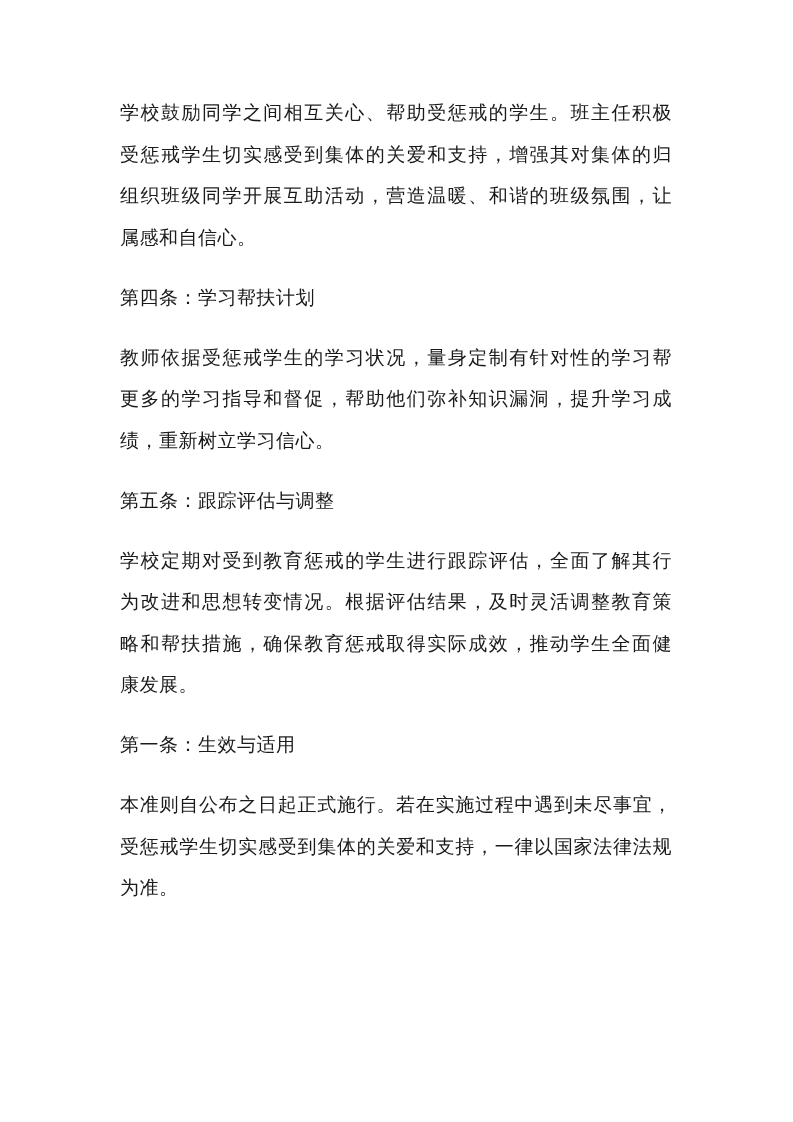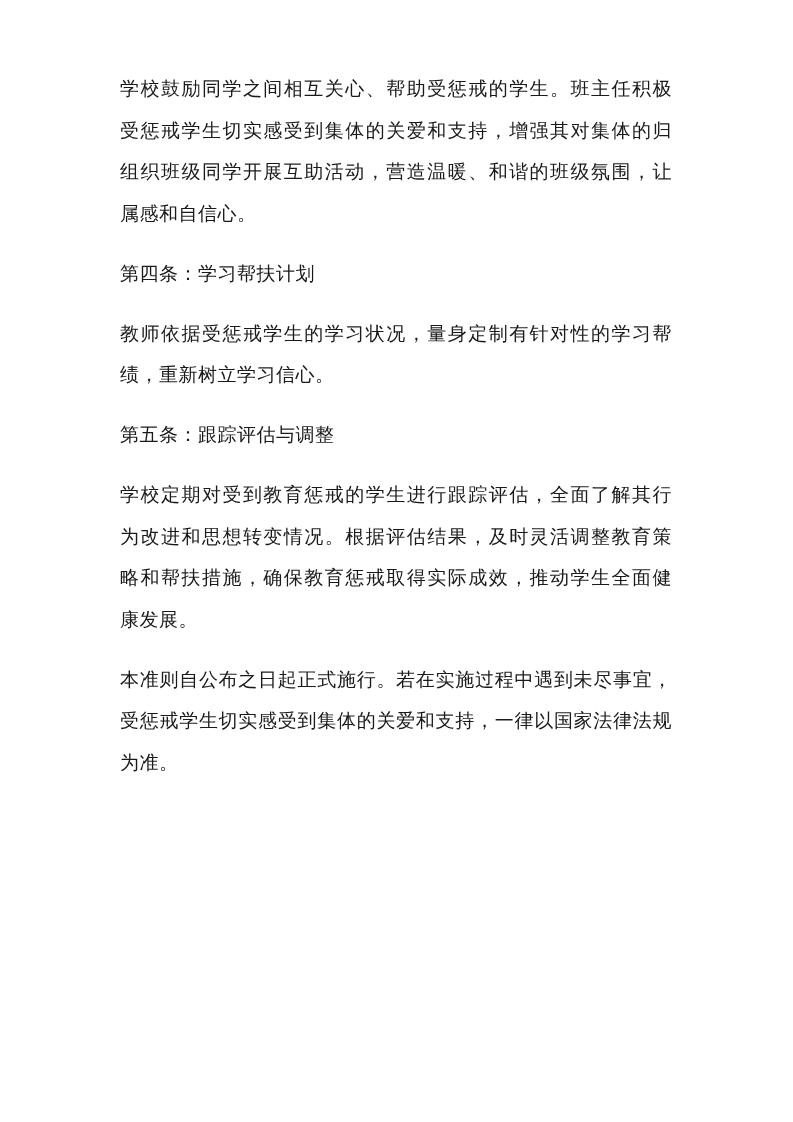--- a/index.html
+++ b/index.html
@@ -10,21 +10,21 @@
   .page {
     position: relative;
     width: 793px;
     height: 1122px;
     background: #ffffff;
     overflow: hidden;
     font-family: "Liberation Serif", "DejaVu Serif", serif;
     color: #1a1a1a;
   }
   .content {
-    padding: 68px 121px 0 120px;
+    padding: 92px 121px 0 120px;
   }
   .block {
     margin: 0 0 18.5px 0;
   }
   .line {
     font-size: 19px;
     line-height: 41.5px;
     height: 41.5px;
     overflow: visible;
     text-align: justify;
@@ -50,30 +50,34 @@
         <div class="line">学校鼓励同学之间相互关心、帮助受惩戒的学生。班主任积极</div>
         <div class="line">受惩戒学生切实感受到集体的关爱和支持，增强其对集体的归</div>
         <div class="line">组织班级同学开展互助活动，营造温暖、和谐的班级氛围，让</div>
         <div class="line para-last">属感和自信心。</div>
       </div>
       <div class="block heading">
         <div class="line para-last">第四条：学习帮扶计划</div>
       </div>
       <div class="block paragraph">
         <div class="line">教师依据受惩戒学生的学习状况，量身定制有针对性的学习帮</div>
+        <div class="line">更多的学习指导和督促，帮助他们弥补知识漏洞，提升学习成</div>
         <div class="line para-last">绩，重新树立学习信心。</div>
       </div>
       <div class="block heading">
         <div class="line para-last">第五条：跟踪评估与调整</div>
       </div>
       <div class="block paragraph">
         <div class="line">学校定期对受到教育惩戒的学生进行跟踪评估，全面了解其行</div>
         <div class="line">为改进和思想转变情况。根据评估结果，及时灵活调整教育策</div>
         <div class="line">略和帮扶措施，确保教育惩戒取得实际成效，推动学生全面健</div>
         <div class="line para-last">康发展。</div>
       </div>
+      <div class="block heading">
+        <div class="line para-last">第一条：生效与适用</div>
+      </div>
       <div class="block paragraph">
         <div class="line">本准则自公布之日起正式施行。若在实施过程中遇到未尽事宜，</div>
         <div class="line">受惩戒学生切实感受到集体的关爱和支持，一律以国家法律法规</div>
         <div class="line para-last">为准。</div>
       </div>
     </div>
 </div>
 
 </body></html>

